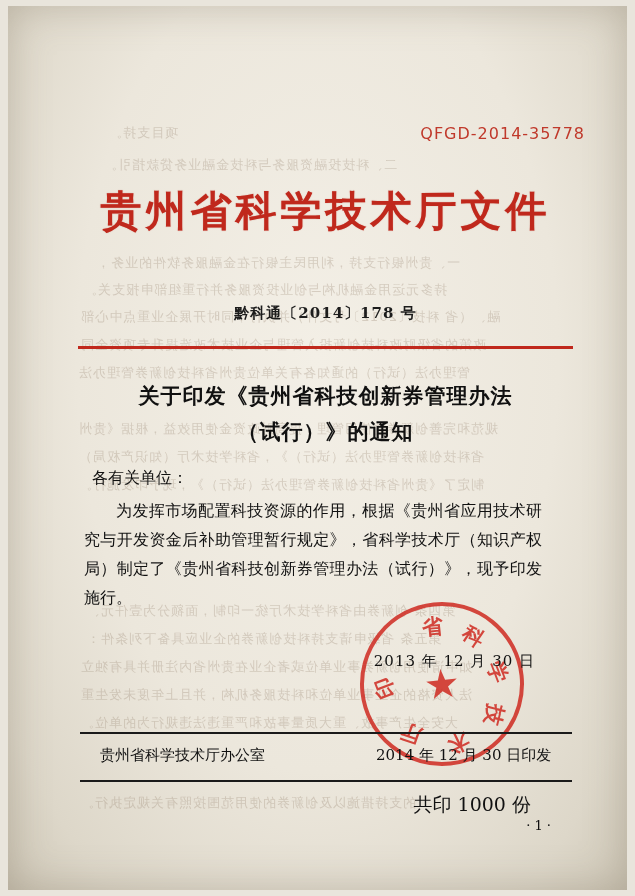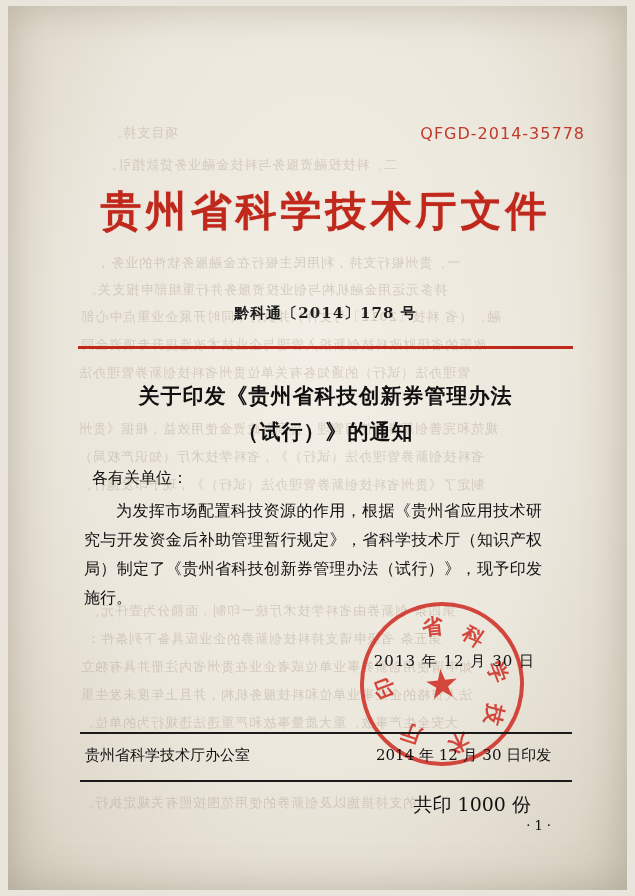--- a/index.html
+++ b/index.html
@@ -169,21 +169,21 @@
     position: absolute;
     left: 72px;
     width: 492px;
     height: 1.5px;
     background: #1a1a1a;
   }
   .foot-rule.top { top: 726px; }
   .foot-rule.bottom { top: 774px; }
   .foot-left {
     position: absolute;
-    left: 77px;
+    left: 92px;
     top: 740px;
     font-size: 15px;
     color: #111;
     font-family: "DejaVu Serif", "Liberation Serif", serif;
   }
   .foot-right {
     position: absolute;
     left: 368px;
     top: 740px;
     font-size: 15px;

